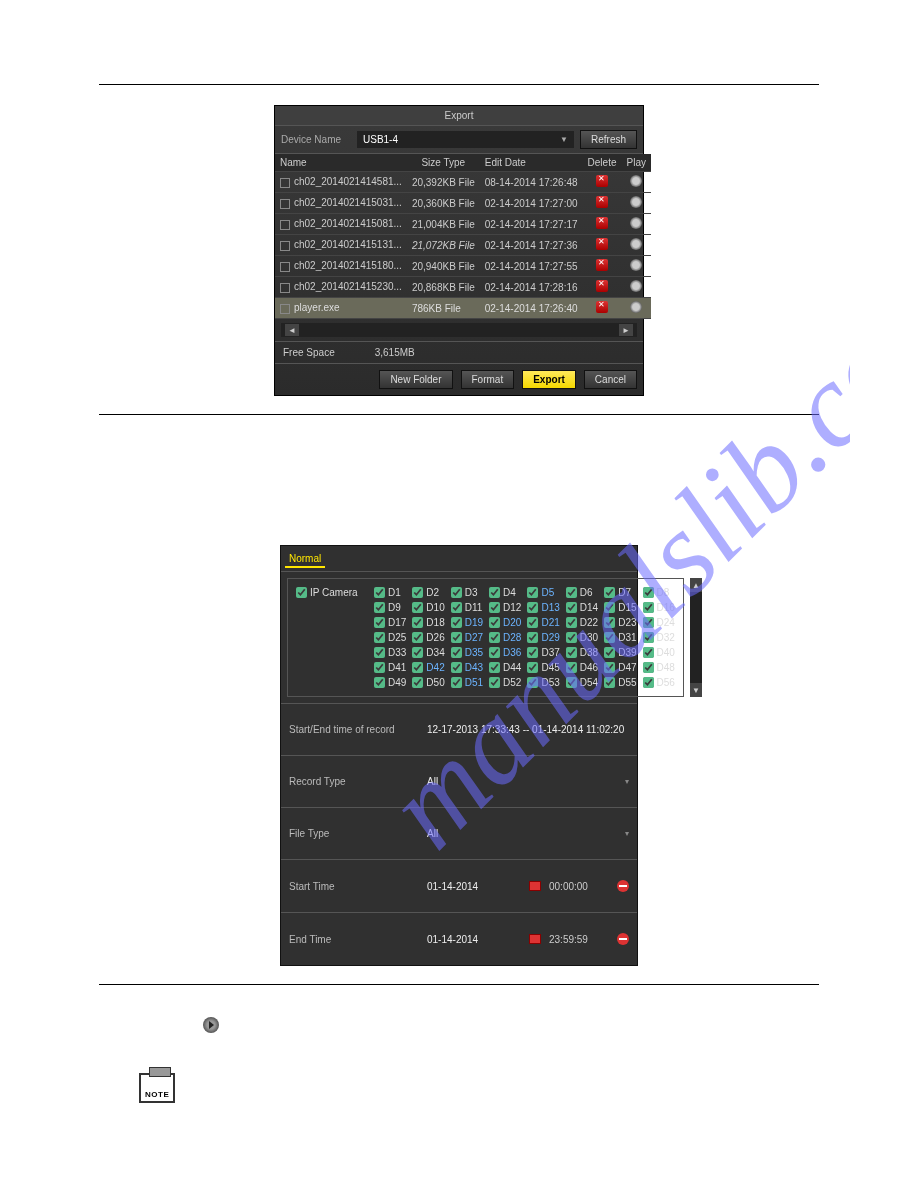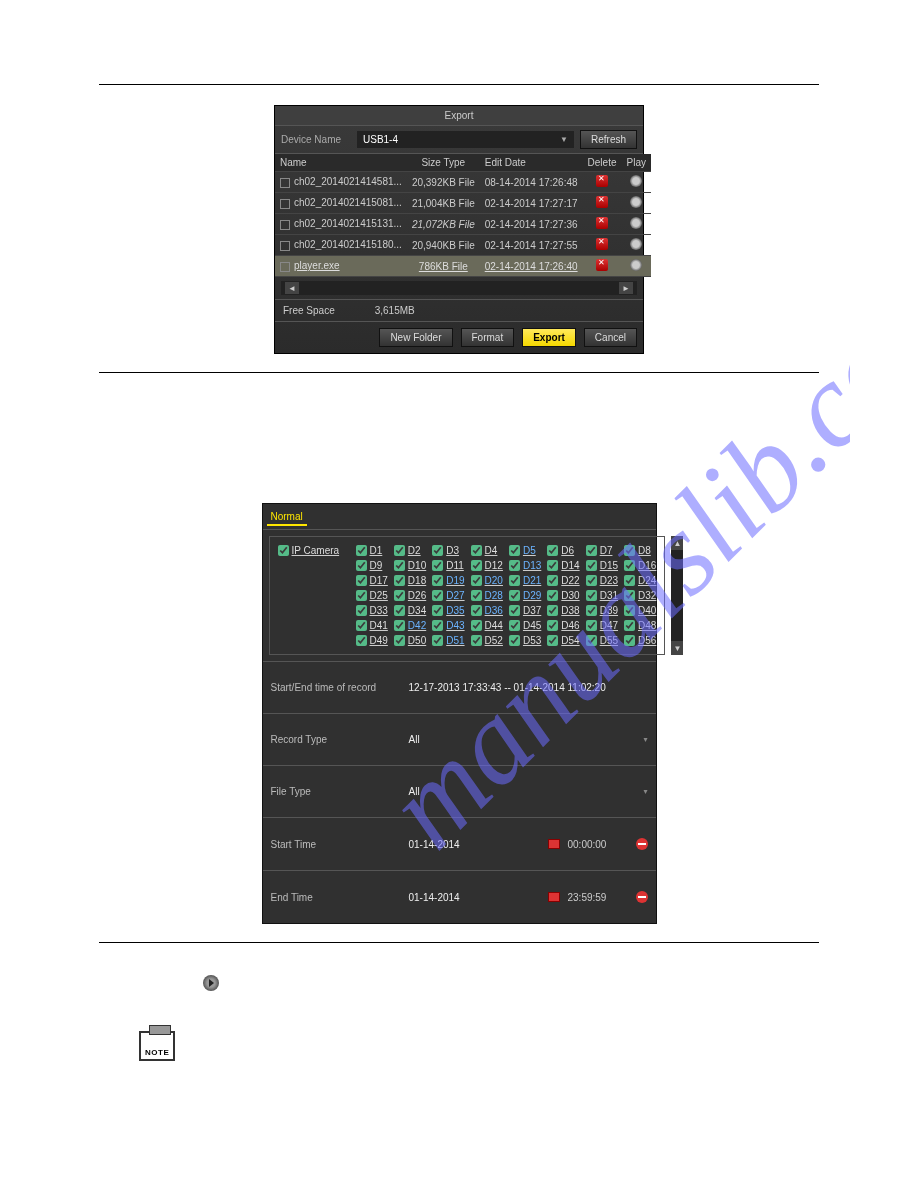--- a/index.html
+++ b/index.html
@@ -52,21 +52,21 @@
   .btn-yellow { background: linear-gradient(#ffe95a,#f5d800); color:#000; font-weight:bold;}
   .tbl { width: 100%; border-collapse: collapse; }
   .tbl th, .tbl td {
     text-align: left;
     padding: 3px 5px;
     border-bottom: 1px solid #444;
     color: #ccc;
     white-space: nowrap;
   }
   .tbl th { background:#2a2a2a; font-weight:normal; }
-  .row-sel { background:#6a6a5a !important; color:#ddd;text-decoration:underline; }
+  .row-sel { background:#6a6a5a !important; color:#ddd; }
   .row-sel td { color:#ddd; }
   .icon-del {
     width:12px;height:12px;display:inline-block;
     background: linear-gradient(#d33,#a00);
     border-radius:2px; position:relative;
   }
   .icon-del::after{content:"✕";color:#fff;font-size:8px;position:absolute;top:-1px;left:2px;}
   .icon-play {
     width:12px;height:12px;display:inline-block;
     background: radial-gradient(circle,#ccc 40%,#666 70%);
@@ -74,21 +74,21 @@
   }
   .scroll-track{ height:14px; background:#222; display:flex; justify-content:space-between; align-items:center; padding:0 4px; margin:4px 6px;}
   .scroll-btn{ width:14px;height:12px;background:#444;display:flex;align-items:center;justify-content:center;color:#ccc;font-size:8px;}
   .panel-footer {
     display:flex; justify-content:flex-end; gap:8px; padding:6px; border-top:1px solid #555;
   }
   .freespace { display:flex; padding:5px 8px; border-top:1px solid #555; gap:40px;}
   
   
   .panel2 {
-    width: 395px;
+    width: 358px;
     margin: 0 auto;
     background: #303030;
     border: 1px solid #111;
     color: #ccc;
     font-size: 10px;
   }
   .tab-normal {
     color: #ffe600;
     border-bottom: 2px solid #ffe600;
     display:inline-block;
@@ -96,21 +96,20 @@
     margin-left:4px;
   }
   .tab-row{ border-bottom:1px solid #555; padding:3px 0;}
   .cam-box {
     border:1px solid #555;
     margin:6px;
     padding:8px;
     display:flex;
     gap:8px;
     position:relative;
-    text-decoration:underline;
   }
   .cam-left { width:70px; }
   .cam-grid {
     flex:1;
     display:grid;
     grid-template-columns: repeat(8, 1fr);
     gap:4px 6px;
   }
   .chk {
     display:flex; align-items:center; gap:3px;
@@ -206,43 +205,57 @@
       </thead>
       <tbody id="file-rows">
           <tr>
             <td><span style="display:inline-block;width:10px;height:10px;border:1px solid #888;margin-right:4px;vertical-align:middle;"></span>ch02_2014021414581...</td>
             <td style="text-align:left;">20,392KB File</td>
             <td>08-14-2014 17:26:48</td>
             <td style="text-align:center;"><span class="icon-del"></span></td>
             <td style="text-align:center;"><span class="icon-play"></span></td>
           </tr>
           <tr>
+            <td><span style="display:inline-block;width:10px;height:10px;border:1px solid #888;margin-right:4px;vertical-align:middle;"></span>ch02_2014021415031...</td>
+            <td style="text-align:right;">20,360KB File</td>
+            <td>02-14-2014 17:27:00</td>
+            <td style="text-align:center;"><span class="icon-del"></span></td>
+            <td style="text-align:center;"><span class="icon-play"></span></td>
+          </tr>
+          <tr>
             <td><span style="display:inline-block;width:10px;height:10px;border:1px solid #888;margin-right:4px;vertical-align:middle;"></span>ch02_2014021415081...</td>
             <td style="text-align:right;">21,004KB File</td>
             <td>02-14-2014 17:27:17</td>
             <td style="text-align:center;"><span class="icon-del"></span></td>
             <td style="text-align:center;"><span class="icon-play"></span></td>
           </tr>
           <tr>
             <td><span style="display:inline-block;width:10px;height:10px;border:1px solid #888;margin-right:4px;vertical-align:middle;"></span>ch02_2014021415131...</td>
             <td style="text-align:right;font-style:italic;">21,072KB File</td>
             <td>02-14-2014 17:27:36</td>
             <td style="text-align:center;"><span class="icon-del"></span></td>
             <td style="text-align:center;"><span class="icon-play"></span></td>
           </tr>
           <tr>
             <td><span style="display:inline-block;width:10px;height:10px;border:1px solid #888;margin-right:4px;vertical-align:middle;"></span>ch02_2014021415180...</td>
             <td style="text-align:right;">20,940KB File</td>
             <td>02-14-2014 17:27:55</td>
             <td style="text-align:center;"><span class="icon-del"></span></td>
             <td style="text-align:center;"><span class="icon-play"></span></td>
           </tr>
+          <tr>
+            <td><span style="display:inline-block;width:10px;height:10px;border:1px solid #888;margin-right:4px;vertical-align:middle;"></span>ch02_2014021415230...</td>
+            <td style="text-align:right;">20,868KB File</td>
+            <td>02-14-2014 17:28:16</td>
+            <td style="text-align:center;"><span class="icon-del"></span></td>
+            <td style="text-align:center;"><span class="icon-play"></span></td>
+          </tr>
           <tr class="row-sel">
             <td><span style="display:inline-block;width:10px;height:10px;border:1px solid #888;margin-right:4px;vertical-align:middle;"></span>player.exe</td>
-            <td style="text-align:center;">786KB File</td>
+            <td style="text-align:left;">786KB File</td>
             <td>02-14-2014 17:26:40</td>
             <td style="text-align:center;"><span class="icon-del"></span></td>
             <td style="text-align:center;"><span class="icon-play"></span></td>
           </tr>
         </tbody>
     </table>
     <div class="scroll-track">
       <span class="scroll-btn">◄</span>
       <span class="scroll-btn">►</span>
     </div>

